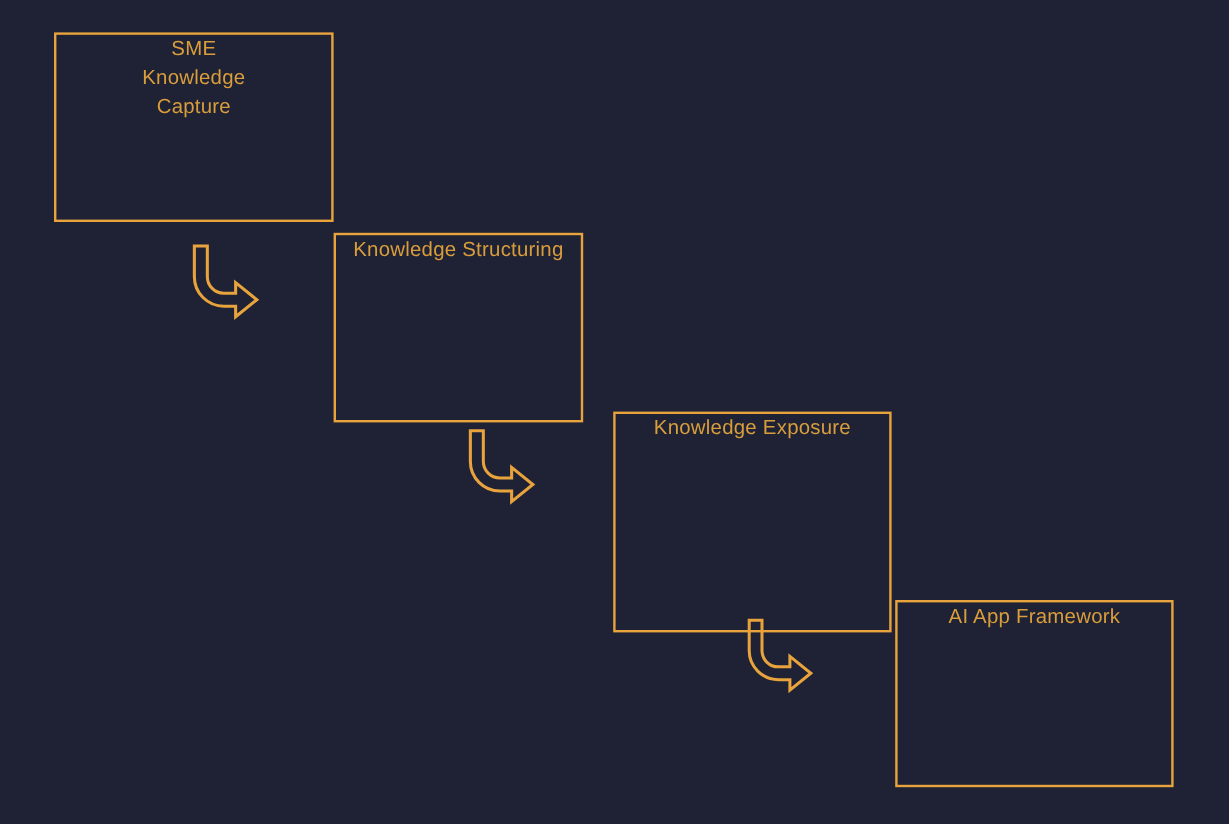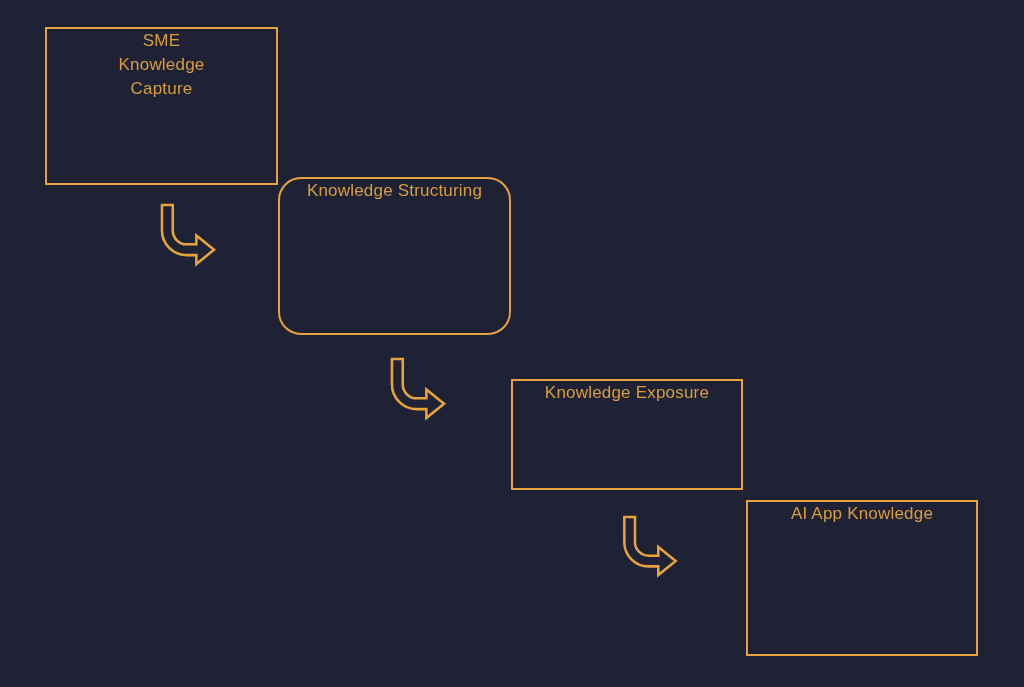--- a/index.html
+++ b/index.html
@@ -27,22 +27,22 @@
     text-align: center;
   }
   .step-label {
     color: var(--text);
     font-size: 17px;
     line-height: 1.4;
     white-space: pre-line;
     letter-spacing: 0.2px;
   }
   .step-1 { left: 45px;  top: 27px;  width: 233px; height: 158px; }
-  .step-2 { left: 278px; top: 177px; width: 233px; height: 158px; border-radius: 23px; }
-  .step-3 { left: 511px; top: 343px; width: 232px; height: 111px; margin-top: 36px; }
+  .step-2 { left: 278px; top: 194px; width: 208px; height: 158px; }
+  .step-3 { left: 511px; top: 343px; width: 232px; height: 184px; }
   .step-4 { left: 746px; top: 500px; width: 232px; height: 156px; }
   .connector {
     position: absolute;
     color: var(--accent);
   }
   .connector svg { display: block; }
   .connector-1 { left: 160px; top: 203px; }
   .connector-2 { left: 390px; top: 357px; }
   .connector-3 { left: 622px; top: 515px; }
 </style>
@@ -77,16 +77,16 @@
     <span class="step-label">Knowledge Exposure</span>
   </div>
 
   <div class="connector connector-3">
     <svg width="57" height="63" viewBox="0 0 58 65" fill="none" stroke="currentColor" stroke-width="2.6" stroke-linejoin="miter">
       <path d="M2 2 H13 V28 A14 14 0 0 0 27 42 H37 V33 L55 47.5 L37 62 V53 H27 A25 25 0 0 1 2 28 Z"></path>
     </svg>
   </div>
 
   <div class="step-box step-4">
-    <span class="step-label">AI App Knowledge</span>
+    <span class="step-label">AI App Framework</span>
   </div>
 
 </div>
 
 </body></html>

